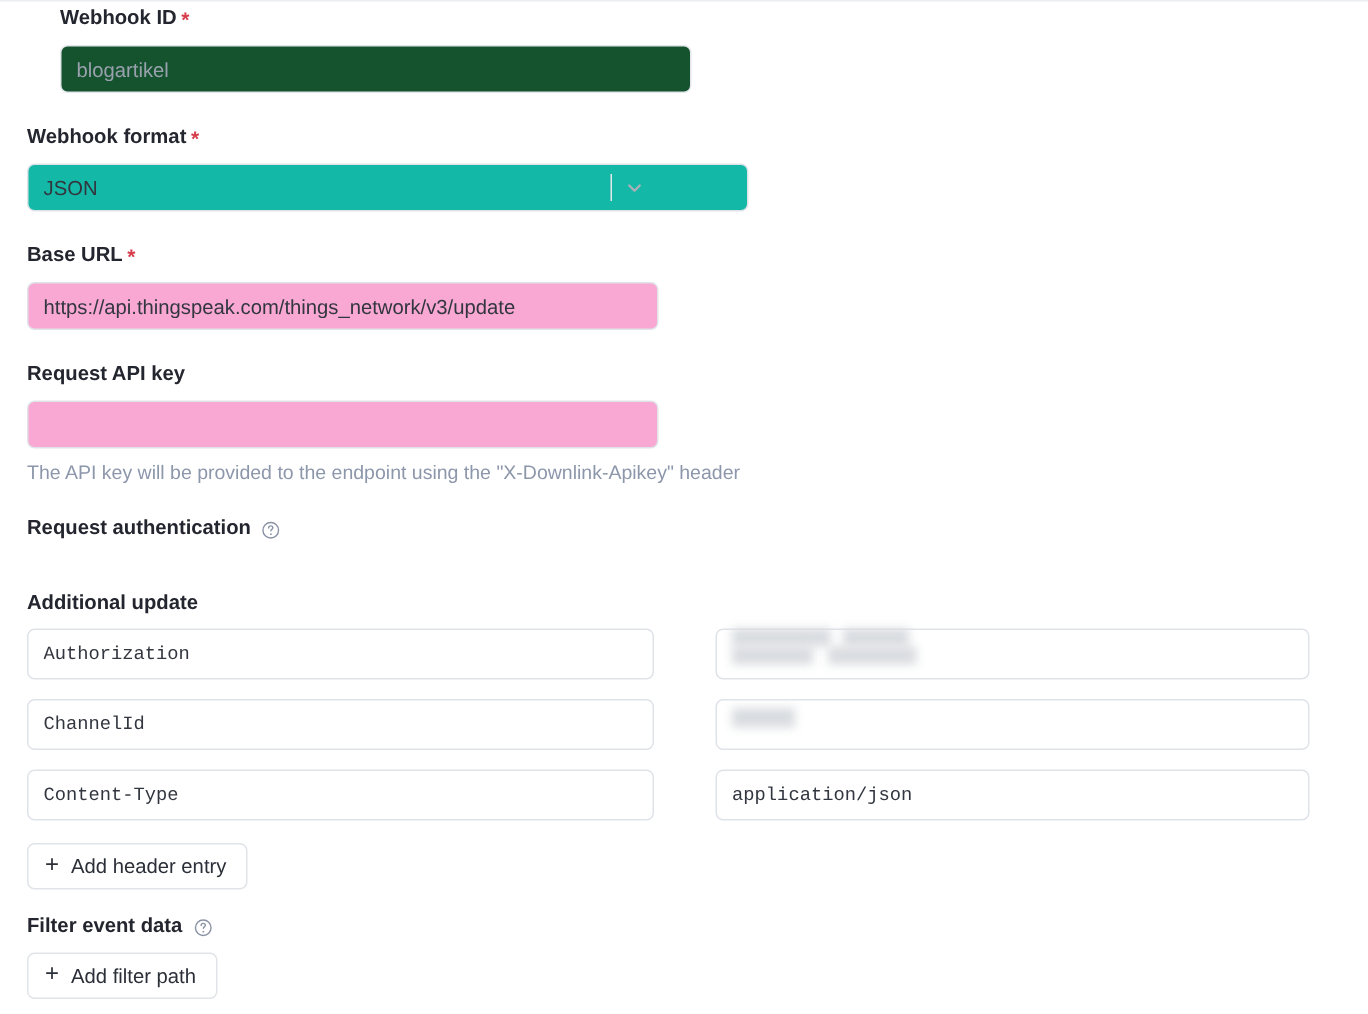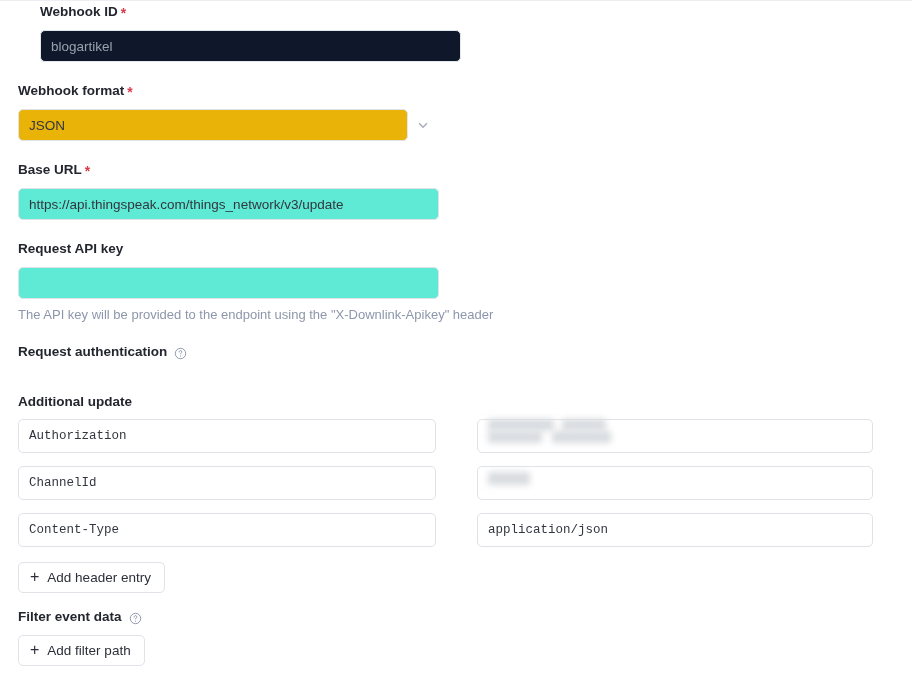--- a/index.html
+++ b/index.html
@@ -53,45 +53,45 @@
     top: 1px;
     color: #8a93a5;
   }
   .help-icon svg { display: block; }
 
   .text-input {
     width: 421px;
     height: 32px;
     border: 1px solid #dfe3e8;
     border-radius: 5px;
-    background: #5eead4;
+    background: #f9a8d4;
     font-family: "Liberation Sans", sans-serif;
     font-size: 13.5px;
     color: #32363f;
     padding: 0 10px;
     outline: none;
   }
   .text-input::placeholder { color: #9aa1ae; }
   .text-input.disabled {
-    background: #0f172a;
+    background: #14532d;
     color: #9aa1ae;
     border-color: #e3e6ea;
   }
 
   .select-wrap {
     position: relative;
     width: 421px;
     height: 32px;
   }
   .select-box {
-    width: 390px;
+    width: 481px;
     height: 32px;
     border: 1px solid #dfe3e8;
     border-radius: 5px;
-    background: #eab308;
+    background: #14b8a6;
     font-size: 13.5px;
     color: #32363f;
     display: flex;
     align-items: center;
     padding: 0 10px;
   }
   .select-divider {
     position: absolute;
     right: 31px;
     top: 7px;

